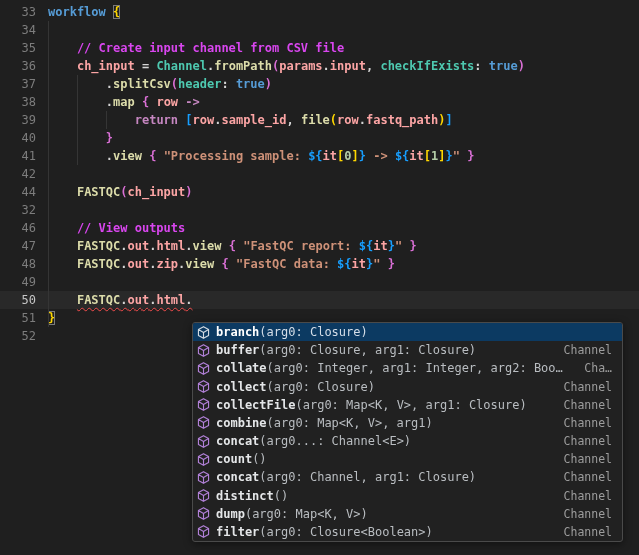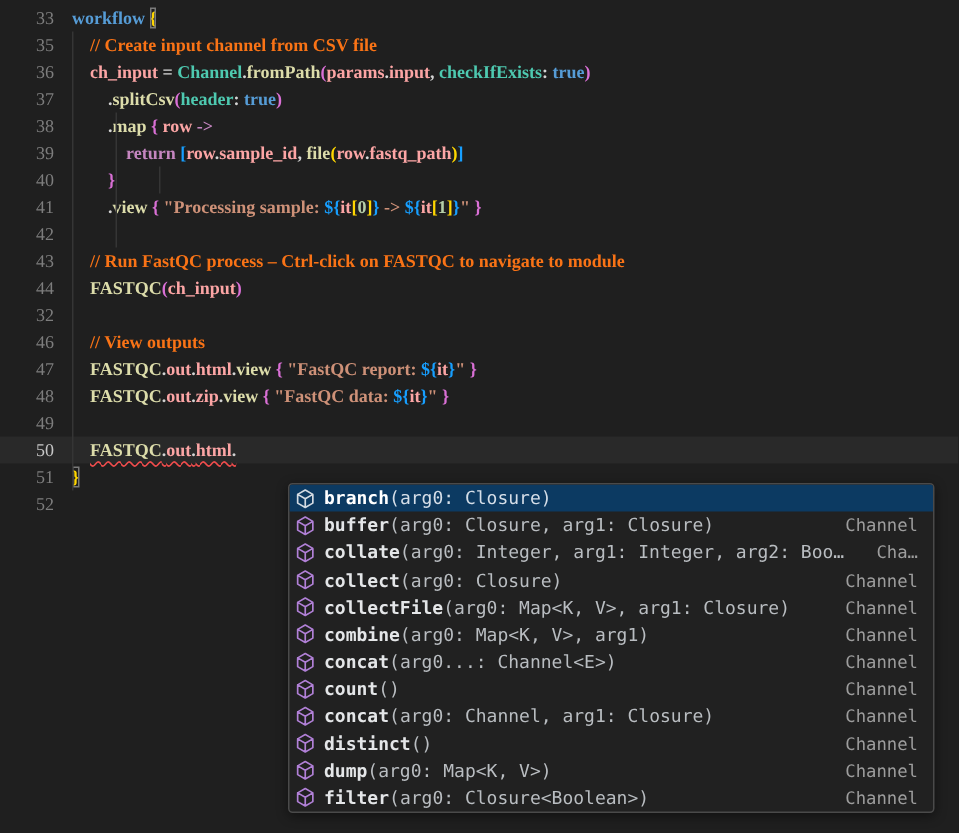--- a/index.html
+++ b/index.html
@@ -5,21 +5,21 @@
   html,body{margin:0;padding:0;}
   body{
     width:639px;height:555px;position:relative;overflow:hidden;
     background:var(--bg,#1f1f1f);
     font-family:"DejaVu Sans Mono","Liberation Mono",monospace;
   }
   
   .editor{position:absolute;inset:0;padding-top:3px;}
   .line{
     height:18px;line-height:18px;font-size:12px;font-weight:600;
-    white-space:pre;display:flex;align-items:flex-start;font-family:Liberation Serif, serif;
+    white-space:pre;display:flex;align-items:flex-start;
   }
   .line.current{background:#292929;}
   .ln{
     display:inline-block;width:36px;flex:0 0 36px;text-align:right;
     color:#7d7d7d;font-weight:500;user-select:none;
   }
   .line.current .ln{color:#c6c6c6;}
   .code{margin-left:12px;}
   .tk{white-space:pre;}
   .squiggle{
@@ -51,45 +51,45 @@
   .s-icon{flex:0 0 16px;height:15px;margin-right:4px;color:var(--icon-purple,#b180d7);display:flex;align-items:center;}
   .suggest-item.selected .s-icon{color:#d2dae2;}
   .s-label{flex:1 1 auto;overflow:hidden;white-space:pre;color:#b9bdc1;}
   .s-name{font-weight:700;color:#e4e6e8;}
   .suggest-item.selected .s-name{color:#ffffff;}
   .suggest-item.selected .s-label{color:#d5dee8;}
   .s-detail{flex:0 0 auto;margin-left:10px;color:#9d9d9d;font-size:11.5px;white-space:pre;}
 </style>
 <style>.tk.kw{color:#569cd6}
 .tk.ctl{color:#c586c0}
-.tk.cmt{color:#f97316}
+.tk.cmt{color:#d946ef}
 .tk.var{color:#fca5a5}
 .tk.typ{color:#4ec9b0}
 .tk.fn{color:#dcdcaa}
 .tk.str{color:#ce9178}
 .tk.num{color:#b5cea8}
 .tk.b1{color:#ffd700}
 .tk.b2{color:#da70d6}
 .tk.b3{color:#179fff}
 .tk.pln{color:#d4d4d4}
 </style></head>
 <body style="--bg: #1f1f1f; --suggest-bg: #212121; --suggest-border: #4a4a4a; --sel-bg: #0c3a62; --icon-purple: #b180d7;">
 
 <div class="editor">
   <div>
       <div class="line"><span class="ln">33</span><span class="code"><span class="tk kw">workflow</span><span class="tk pln"> </span><span class="tk b1 match">{</span></span></div>
+      <div class="line"><span class="ln">34</span><span class="code"></span></div>
       <div class="line"><span class="ln">35</span><span class="code"><span class="tk cmt">    // Create input channel from CSV file</span></span></div>
       <div class="line"><span class="ln">36</span><span class="code"><span class="tk pln">    </span><span class="tk var">ch_input</span><span class="tk pln"> = </span><span class="tk typ">Channel</span><span class="tk pln">.</span><span class="tk fn">fromPath</span><span class="tk b2">(</span><span class="tk var">params</span><span class="tk pln">.</span><span class="tk var">input</span><span class="tk pln">, </span><span class="tk typ">checkIfExists</span><span class="tk pln">: </span><span class="tk kw">true</span><span class="tk b2">)</span></span></div>
       <div class="line"><span class="ln">37</span><span class="code"><span class="tk pln">        .</span><span class="tk fn">splitCsv</span><span class="tk b2">(</span><span class="tk typ">header</span><span class="tk pln">: </span><span class="tk kw">true</span><span class="tk b2">)</span></span></div>
       <div class="line"><span class="ln">38</span><span class="code"><span class="tk pln">        .</span><span class="tk fn">map</span><span class="tk pln"> </span><span class="tk b2">{</span><span class="tk pln"> </span><span class="tk var">row</span><span class="tk pln"> </span><span class="tk ctl">-&gt;</span></span></div>
       <div class="line"><span class="ln">39</span><span class="code"><span class="tk pln">            </span><span class="tk ctl">return</span><span class="tk pln"> </span><span class="tk b3">[</span><span class="tk var">row</span><span class="tk pln">.</span><span class="tk var">sample_id</span><span class="tk pln">, </span><span class="tk fn">file</span><span class="tk b1">(</span><span class="tk var">row</span><span class="tk pln">.</span><span class="tk var">fastq_path</span><span class="tk b1">)</span><span class="tk b3">]</span></span></div>
       <div class="line"><span class="ln">40</span><span class="code"><span class="tk pln">        </span><span class="tk b2">}</span></span></div>
       <div class="line"><span class="ln">41</span><span class="code"><span class="tk pln">        .</span><span class="tk fn">view</span><span class="tk pln"> </span><span class="tk b2">{</span><span class="tk pln"> </span><span class="tk str">"Processing sample: </span><span class="tk b3">${</span><span class="tk var">it</span><span class="tk b1">[</span><span class="tk num">0</span><span class="tk b1">]</span><span class="tk b3">}</span><span class="tk str"> -&gt; </span><span class="tk b3">${</span><span class="tk var">it</span><span class="tk b1">[</span><span class="tk num">1</span><span class="tk b1">]</span><span class="tk b3">}</span><span class="tk str">"</span><span class="tk pln"> </span><span class="tk b2">}</span></span></div>
       <div class="line"><span class="ln">42</span><span class="code"></span></div>
-      <div class="line"><span class="ln">43</span><span class="code"><span class="tk cmt">    // Run FastQC process – Ctrl-click on FASTQC to navigate to module</span></span></div>
       <div class="line"><span class="ln">44</span><span class="code"><span class="tk pln">    </span><span class="tk fn">FASTQC</span><span class="tk b2">(</span><span class="tk var">ch_input</span><span class="tk b2">)</span></span></div>
       <div class="line"><span class="ln">32</span><span class="code"></span></div>
       <div class="line"><span class="ln">46</span><span class="code"><span class="tk cmt">    // View outputs</span></span></div>
       <div class="line"><span class="ln">47</span><span class="code"><span class="tk pln">    </span><span class="tk fn">FASTQC</span><span class="tk pln">.</span><span class="tk var">out</span><span class="tk pln">.</span><span class="tk var">html</span><span class="tk pln">.</span><span class="tk fn">view</span><span class="tk pln"> </span><span class="tk b2">{</span><span class="tk pln"> </span><span class="tk str">"FastQC report: </span><span class="tk b3">${</span><span class="tk var">it</span><span class="tk b3">}</span><span class="tk str">"</span><span class="tk pln"> </span><span class="tk b2">}</span></span></div>
       <div class="line"><span class="ln">48</span><span class="code"><span class="tk pln">    </span><span class="tk fn">FASTQC</span><span class="tk pln">.</span><span class="tk var">out</span><span class="tk pln">.</span><span class="tk var">zip</span><span class="tk pln">.</span><span class="tk fn">view</span><span class="tk pln"> </span><span class="tk b2">{</span><span class="tk pln"> </span><span class="tk str">"FastQC data: </span><span class="tk b3">${</span><span class="tk var">it</span><span class="tk b3">}</span><span class="tk str">"</span><span class="tk pln"> </span><span class="tk b2">}</span></span></div>
       <div class="line"><span class="ln">49</span><span class="code"></span></div>
       <div class="line current"><span class="ln">50</span><span class="code"><span class="tk pln">    </span><span class="squiggle"><span class="tk fn">FASTQC</span><span class="tk pln">.</span><span class="tk var">out</span><span class="tk pln">.</span><span class="tk var">html</span><span class="tk pln">.</span></span></span></div>
       <div class="line"><span class="ln">51</span><span class="code"><span class="tk b1 match">}</span></span></div>
       <div class="line"><span class="ln">52</span><span class="code"></span></div>
     </div>

